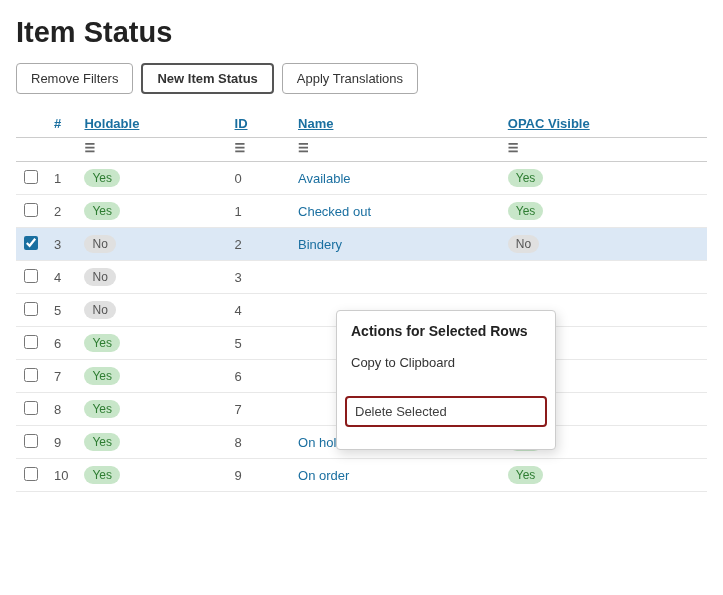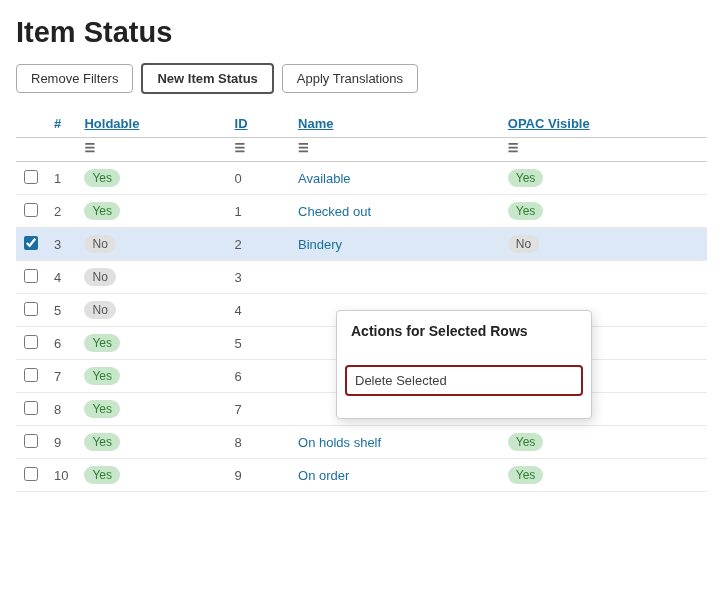--- a/index.html
+++ b/index.html
@@ -15,21 +15,20 @@
     h1 {
       font-size: 29px;
       font-weight: bold;
       margin-bottom: 14px;
       color: #222;
     }
     .toolbar {
       display: flex;
       gap: 8px;
       margin-bottom: 16px;
-      align-items: center;
     }
     .btn {
       padding: 6px 14px;
       border: 1px solid #aaa;
       background: #fff;
       border-radius: 4px;
       cursor: pointer;
       font-size: 13px;
       color: #333;
     }
@@ -120,21 +119,21 @@
     
     .context-menu {
       position: absolute;
       background: #fff;
       border: 1px solid #ccc;
       border-radius: 4px;
       box-shadow: 2px 4px 12px rgba(0,0,0,0.15);
       z-index: 100;
       top: 200px;
       left: 320px;
-      width: 256px;
+      width: 220px;
       padding: 4px 0;
     }
     .context-menu-title {
       padding: 8px 14px;
       font-weight: bold;
       font-size: 14px;
       color: #222;
       border-bottom: none;
     }
     .context-menu-item {
@@ -261,15 +260,16 @@
           <td><span class="badge badge-yes">Yes</span></td>
           <td class="id-col">9</td>
           <td class="name-col">On order</td>
           <td><span class="badge badge-yes">Yes</span></td>
         </tr>
       </tbody>
   </table>
 
   <div class="context-menu">
     <div class="context-menu-title">Actions for Selected Rows</div>
+    <div class="context-menu-item">Copy to Clipboard</div>
     <div class="context-menu-item highlighted">Delete Selected</div>
   </div>
 </div>
 
 </body></html>

